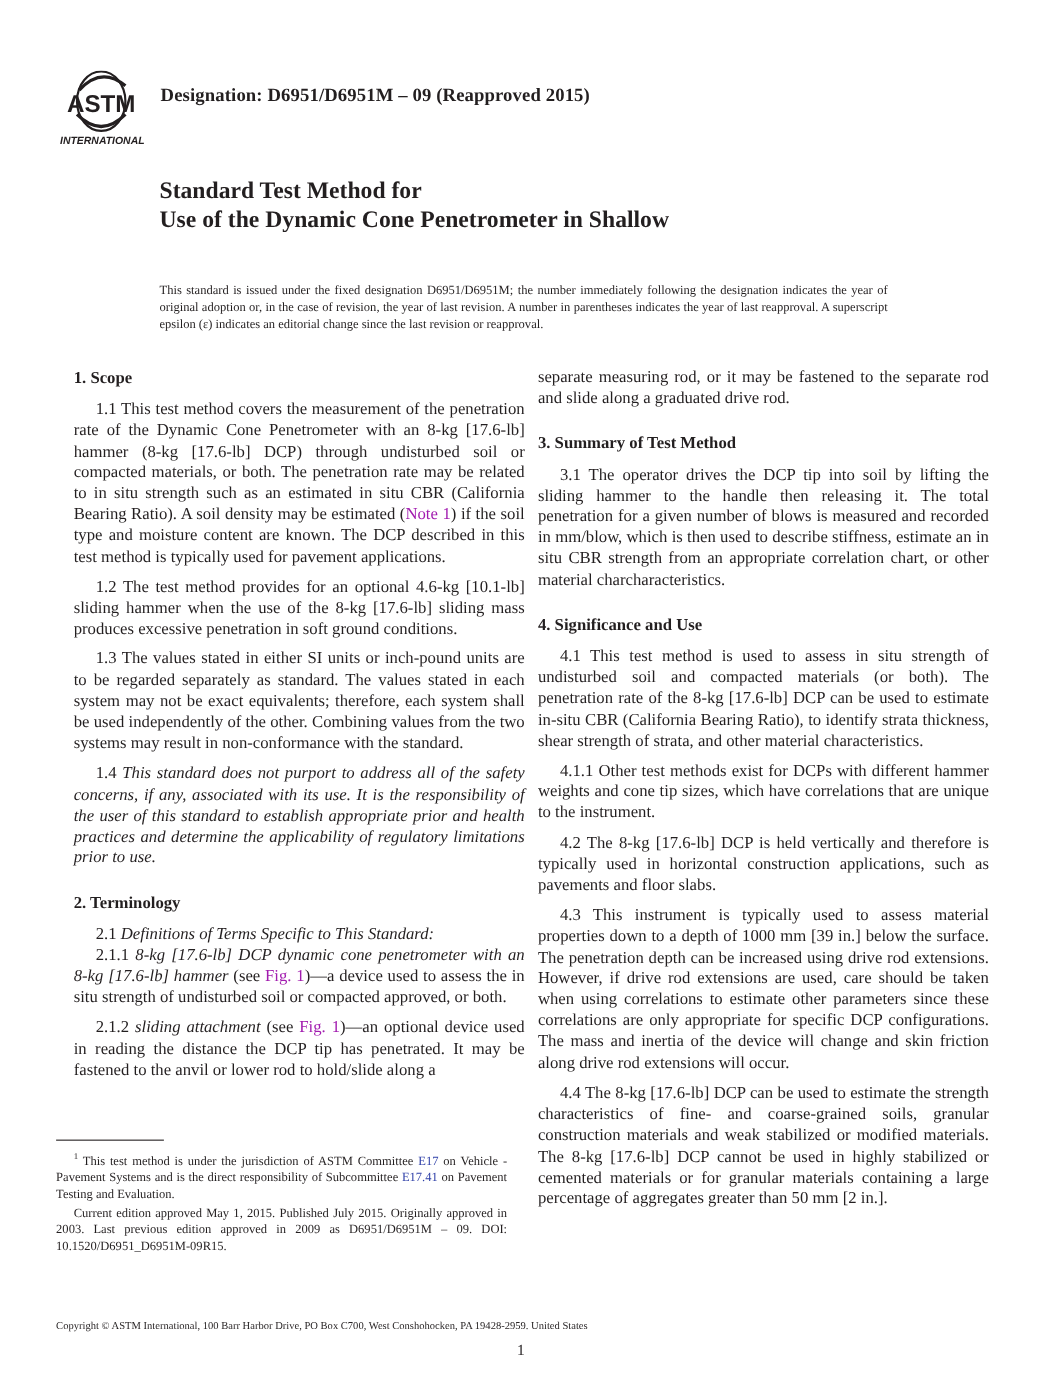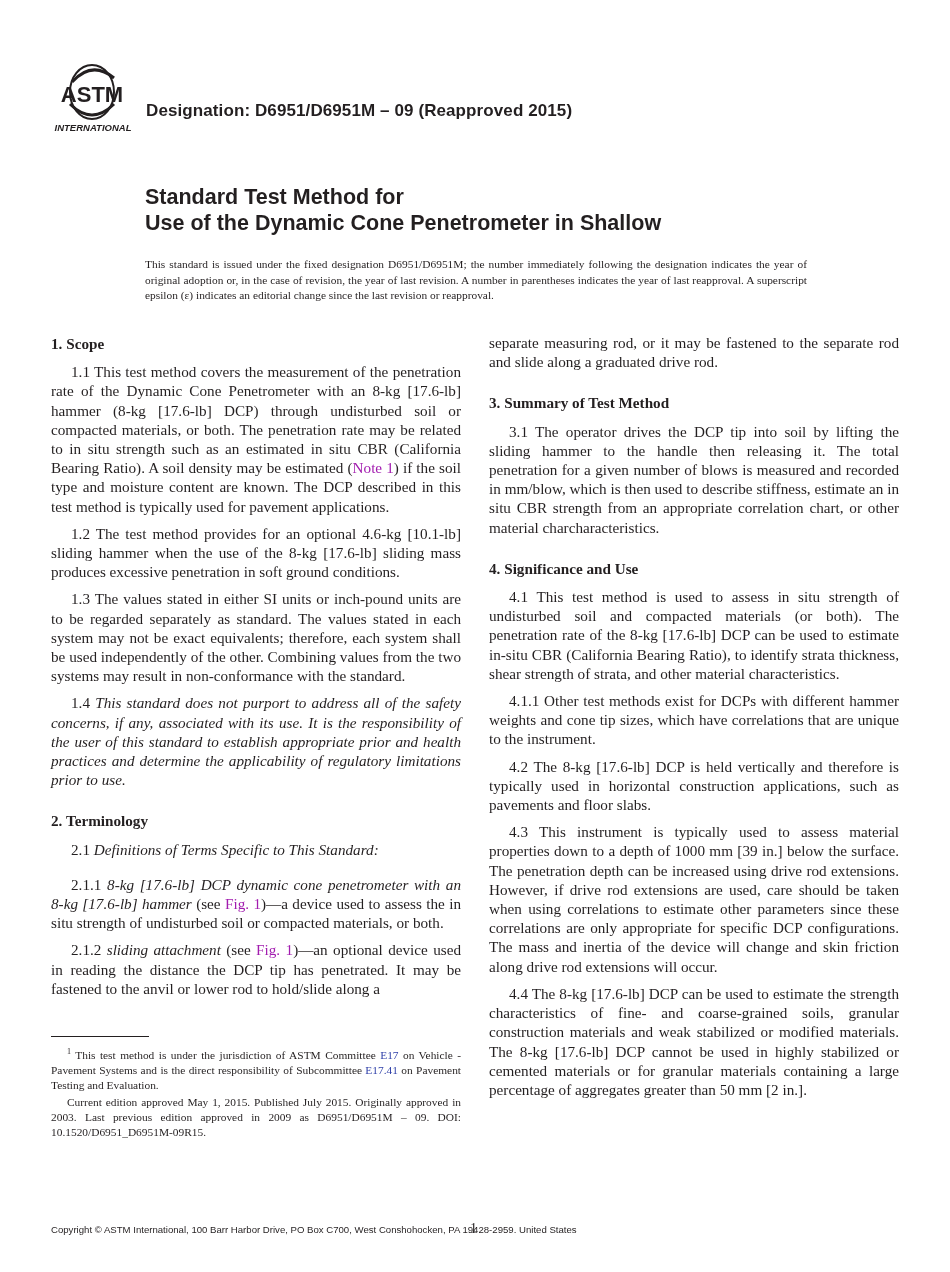--- a/index.html
+++ b/index.html
@@ -1,29 +1,29 @@
 <!DOCTYPE html>
 <html><head>
 <meta charset="utf-8">
 <style>
   html, body { margin:0; padding:0; background:#fff; }
   body { width:950px; height:1272px; position:relative; overflow:hidden; color:#231f20; }
   .serif { font-family: "Liberation Serif", "DejaVu Serif", serif; }
-  .sans { font-family: Liberation Sans, sans-serif; margin-top: 24px; }
+  .sans { font-family: Liberation Serif, serif; }
 
   #logo { position:absolute; left:52px; top:64px; width:84px; height:70px; }
   #designation { position:absolute; left:146px; top:77px; font-size:17px; font-weight:bold; letter-spacing:0.1px; }
 
   #title { position:absolute; left:145px; top:160px; font-size:21.5px; font-weight:bold; line-height:26px; }
   #title sup { font-size:13px; position:relative; top:-2px; }
 
   #notice { position:absolute; left:145px; top:257px; width:662px; font-size:11.4px; line-height:15.5px; text-align:justify; }
 
   .col { position:absolute; top:330px; width:410px; font-size:15.2px; line-height:19.2px; }
-  #left-col { left:51px;font-family:Liberation Serif, serif; }
+  #left-col { left:67px;font-family:Liberation Serif, serif; }
   #right-col { left:489px; }
   .col p { margin:0 0 8px 0; text-align:justify; text-indent:20px; hyphens:manual; }
   .col p.cont { text-indent:0; }
   .col h2 { font-size:15.2px; font-weight:bold; margin:4px 0 9px 0; }
   .col .gap { height:10px; }
   i { font-style:italic; }
   .red { color:#a21caf; }
   .blue { color:#2e3fa8; }
 
   #fn-rule { position:absolute; left:51px; top:1036px; width:98px; border-top:1px solid #231f20; }
@@ -57,22 +57,22 @@
 <div id="notice" class="serif">This standard is issued under the fixed designation D6951/D6951M; the number immediately following the designation indicates the year of original adoption or, in the case of revision, the year of last revision. A number in parentheses indicates the year of last reapproval. A superscript epsilon (ε) indicates an editorial change since the last revision or reapproval.</div>
 
 <div id="left-col" class="col serif">
   <h2>1.  Scope</h2>
   <p><span>1.1 This test method covers the measurement of the penetration rate of the Dynamic Cone Penetrometer with an 8-kg [17.6-lb] hammer (8-kg [17.6-lb] DCP) through undisturbed soil or compacted materials, or both. The penetration rate may be related to in situ strength such as an estimated in situ CBR (California Bearing Ratio). A soil density may be estimated (</span><a class="red">Note 1</a><span>) if the soil type and moisture content are known. The DCP described in this test method is typically used for pavement applications.</span></p>
   <p>1.2 The test method provides for an optional 4.6-kg [10.1-lb] sliding hammer when the use of the 8-kg [17.6-lb] sliding mass produces excessive penetration in soft ground conditions.</p>
   <p>1.3 The values stated in either SI units or inch-pound units are to be regarded separately as standard. The values stated in each system may not be exact equivalents; therefore, each system shall be used independently of the other. Combining values from the two systems may result in non-conformance with the standard.</p>
   <p><span>1.4 </span><i>This standard does not purport to address all of the safety concerns, if any, associated with its use. It is the responsibility of the user of this standard to establish appropriate prior and health practices and determine the applicability of regulatory limitations prior to use.</i></p>
   <div class="gap"></div>
   <h2>2.  Terminology</h2>
-  <p style="margin-bottom:16px"><span>2.1 </span><i>Definitions of Terms Specific to This Standard:</i></p>
-  <p><span>2.1.1 </span><i>8-kg [17.6-lb] DCP dynamic cone penetrometer with an 8-kg [17.6-lb] hammer</i><span> (see </span><a class="red">Fig. 1</a><span>)—a device used to assess the in situ strength of undisturbed soil or compacted materials, or both.</span></p>
+  <p style="margin-bottom:0"><span>2.1 </span><i>Definitions of Terms Specific to This Standard:</i></p>
+  <p><span>2.1.1 </span><i>8-kg [17.6-lb] DCP dynamic cone penetrometer with an 8-kg [17.6-lb] hammer</i><span> (see </span><a class="red">Fig. 1</a><span>)—a device used to assess the in situ strength of undisturbed soil or compacted approved, or both.</span></p>
   <p><span>2.1.2 </span><i>sliding attachment</i><span> (see </span><a class="red">Fig. 1</a><span>)—an optional device used in reading the distance the DCP tip has penetrated. It may be fastened to the anvil or lower rod to hold/slide along a</span></p>
 </div>
 
 <div id="right-col" class="col serif" style="top:333px">
   <p class="cont">separate measuring rod, or it may be fastened to the separate rod and slide along a graduated drive rod.</p>
   <div class="gap"></div>
   <h2>3.  Summary of Test Method</h2>
   <p>3.1 The operator drives the DCP tip into soil by lifting the sliding hammer to the handle then releasing it. The total penetration for a given number of blows is measured and recorded in mm/blow, which is then used to describe stiffness, estimate an in situ CBR strength from an appropriate correlation chart, or other material charcharacteristics.</p>
   <div class="gap"></div>
   <h2>4.  Significance and Use</h2>

